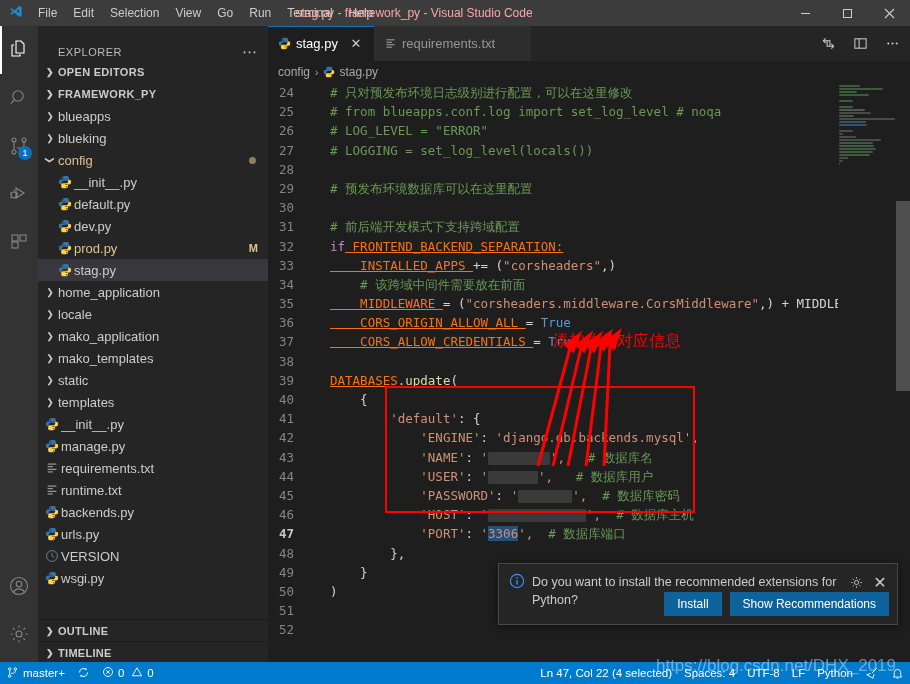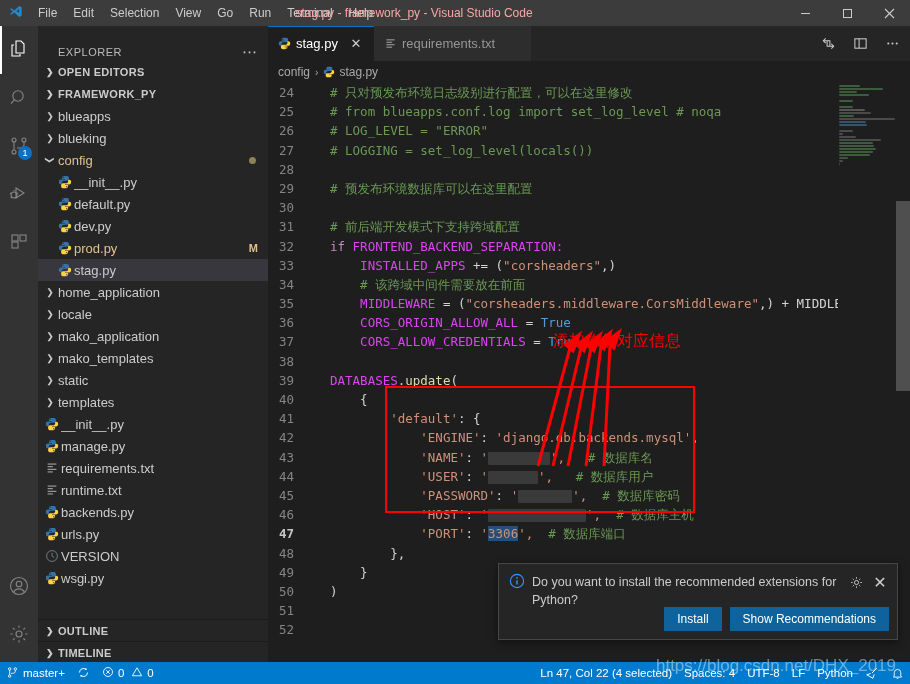--- a/index.html
+++ b/index.html
@@ -109,21 +109,21 @@
   .cline { height: 19.2px; display: flex; align-items: center; }
   .lnum {
     width: 46px; min-width: 46px; text-align: right; padding-right: 20px;
     color: #858585; font-size: 12.5px;
     font-family: "DejaVu Sans Mono", "Liberation Mono", monospace;
   }
   .lnum.cur { color: #c6c6c6; font-weight: bold; }
   .ctext { padding-left: 16px; }
   .c-com { color: #6A9955; }
   .c-kw  { color: #C586C0; }
-  .c-var { color: #d946ef; }
+  .c-var { color: #f97316; text-decoration: underline; }
   .c-str { color: #CE9178; }
   .c-const { color: #569CD6; }
   .c-fn  { color: #DCDCAA; }
   .c-punc { color: #d4d4d4; }
   .redact { display: inline-block; background: #3a3a3a; border-radius: 1px; vertical-align: middle; height: 13px; }
   .sel-box { background: #264f78; }
 
   
   .annot { position: absolute; pointer-events: none; }
   .annot-text {
@@ -136,21 +136,21 @@
   }
 
   
   .minimap { position: absolute; right: 14px; top: 0; width: 58px; height: 581px; background: #1e1e1e; }
   .mmline { height: 2px; margin-bottom: 1px; border-radius: 1px; }
   .scrollbar-v { position: absolute; right: 0; top: 0; width: 14px; height: 581px; background: transparent; }
   .scroll-thumb { position: absolute; right: 0; top: 118px; width: 14px; height: 190px; background: #4f4f4f; }
 
   
   .notif {
-    position: absolute; left: 498px; top: 563px; width: 400px; height: 77px;
+    position: absolute; left: 498px; top: 563px; width: 400px; height: 62px;
     background: #252526; border: 1px solid #474747; box-shadow: 0 2px 8px rgba(0,0,0,.5);
   }
   .notif-row { display: flex; padding: 9px 8px 0 10px; }
   .notif-ico { color: #3794ff; margin-right: 7px; flex: 0 0 16px; }
   .notif-msg { font-size: 12.5px; color: #cccccc; line-height: 18px; flex: 1; padding-right: 4px; }
   .notif-acts { display: flex; gap: 6px; margin-left: auto; }
   .notif-iconbtn { color: #cccccc; width: 18px; height: 18px; display: flex; align-items: center; justify-content: center; cursor: pointer; }
   .notif-buttons { position: absolute; right: 8px; bottom: 8px; display: flex; gap: 8px; }
   .btn {
     background: #0e639c; color: #ffffff; font-size: 12px; border: none;

